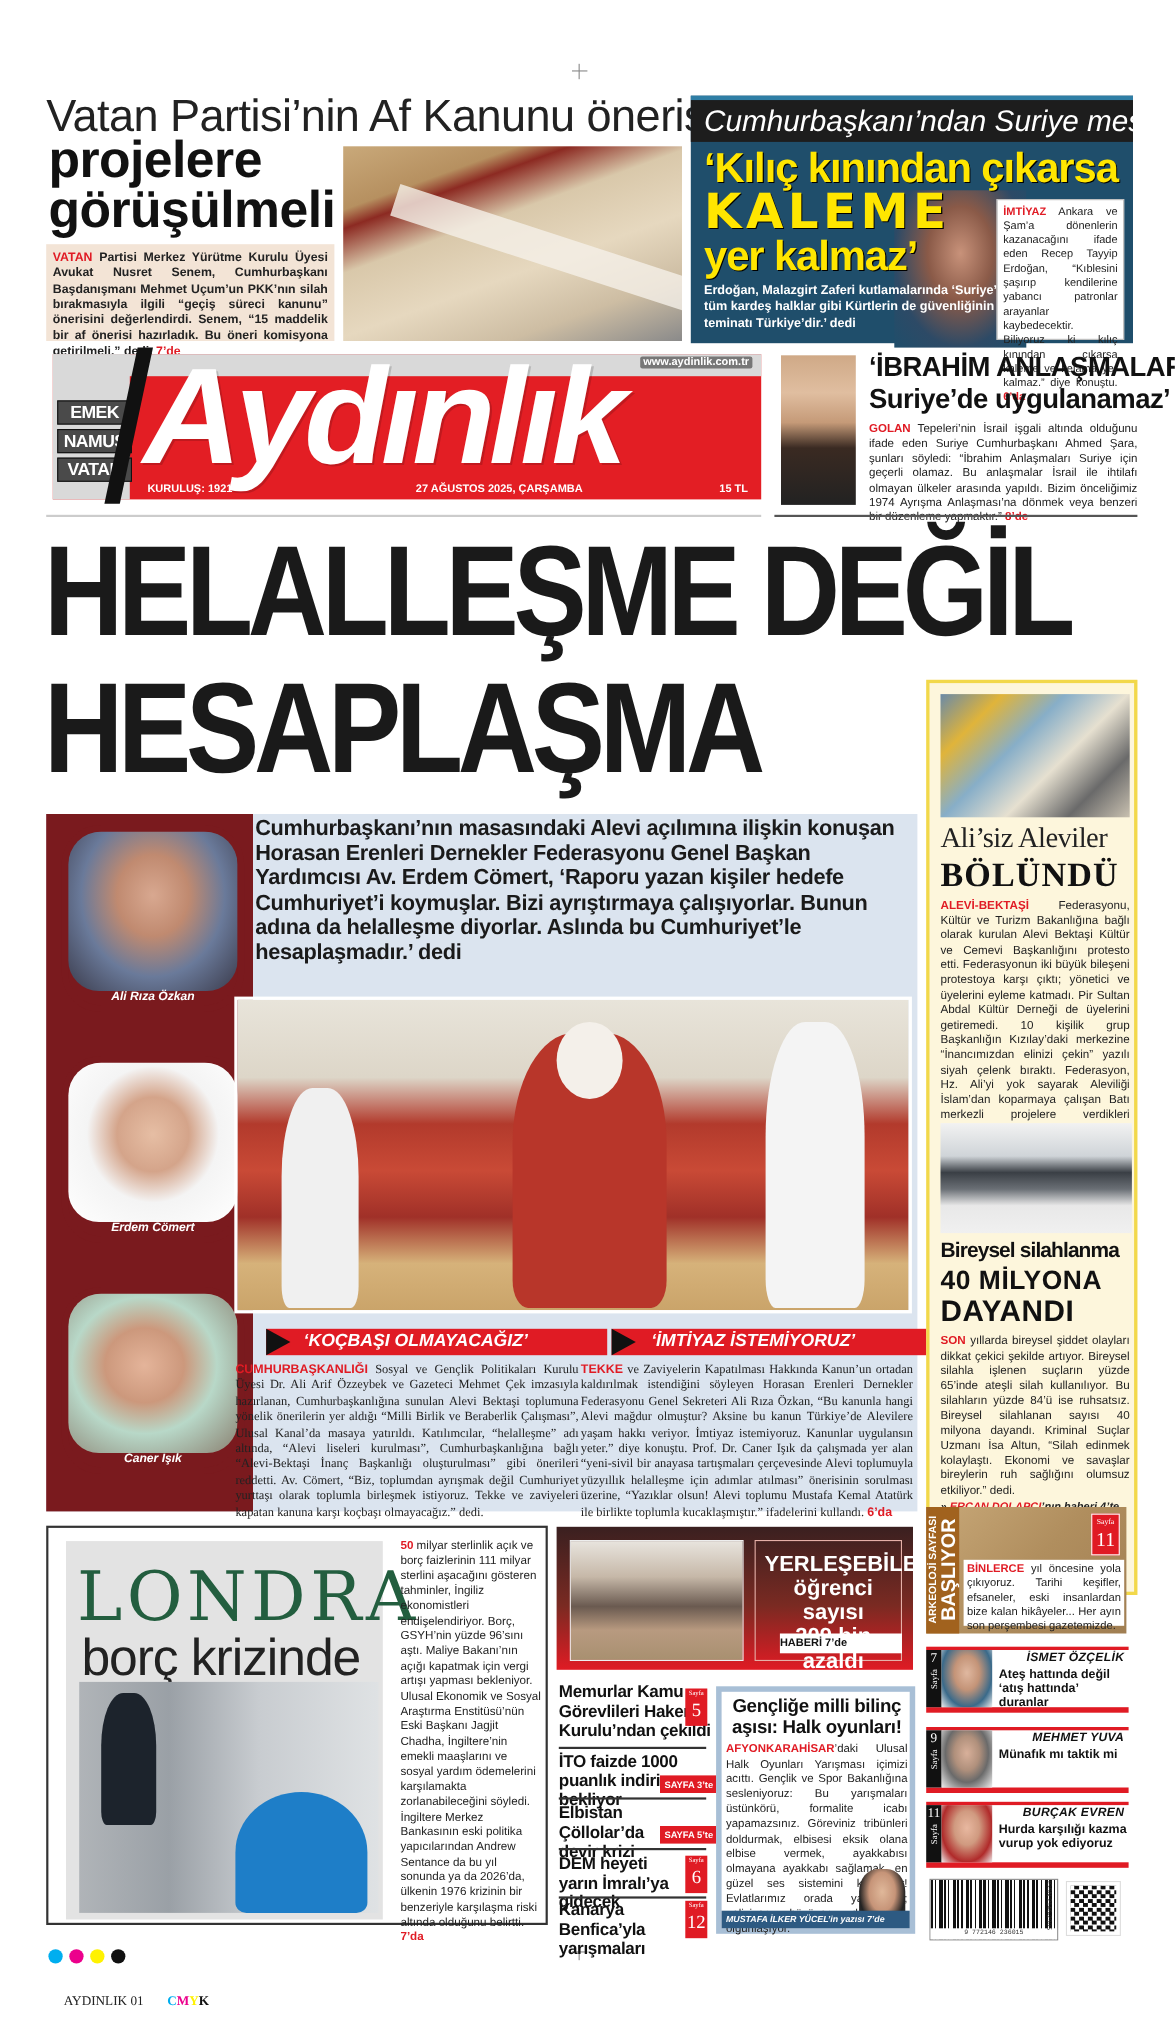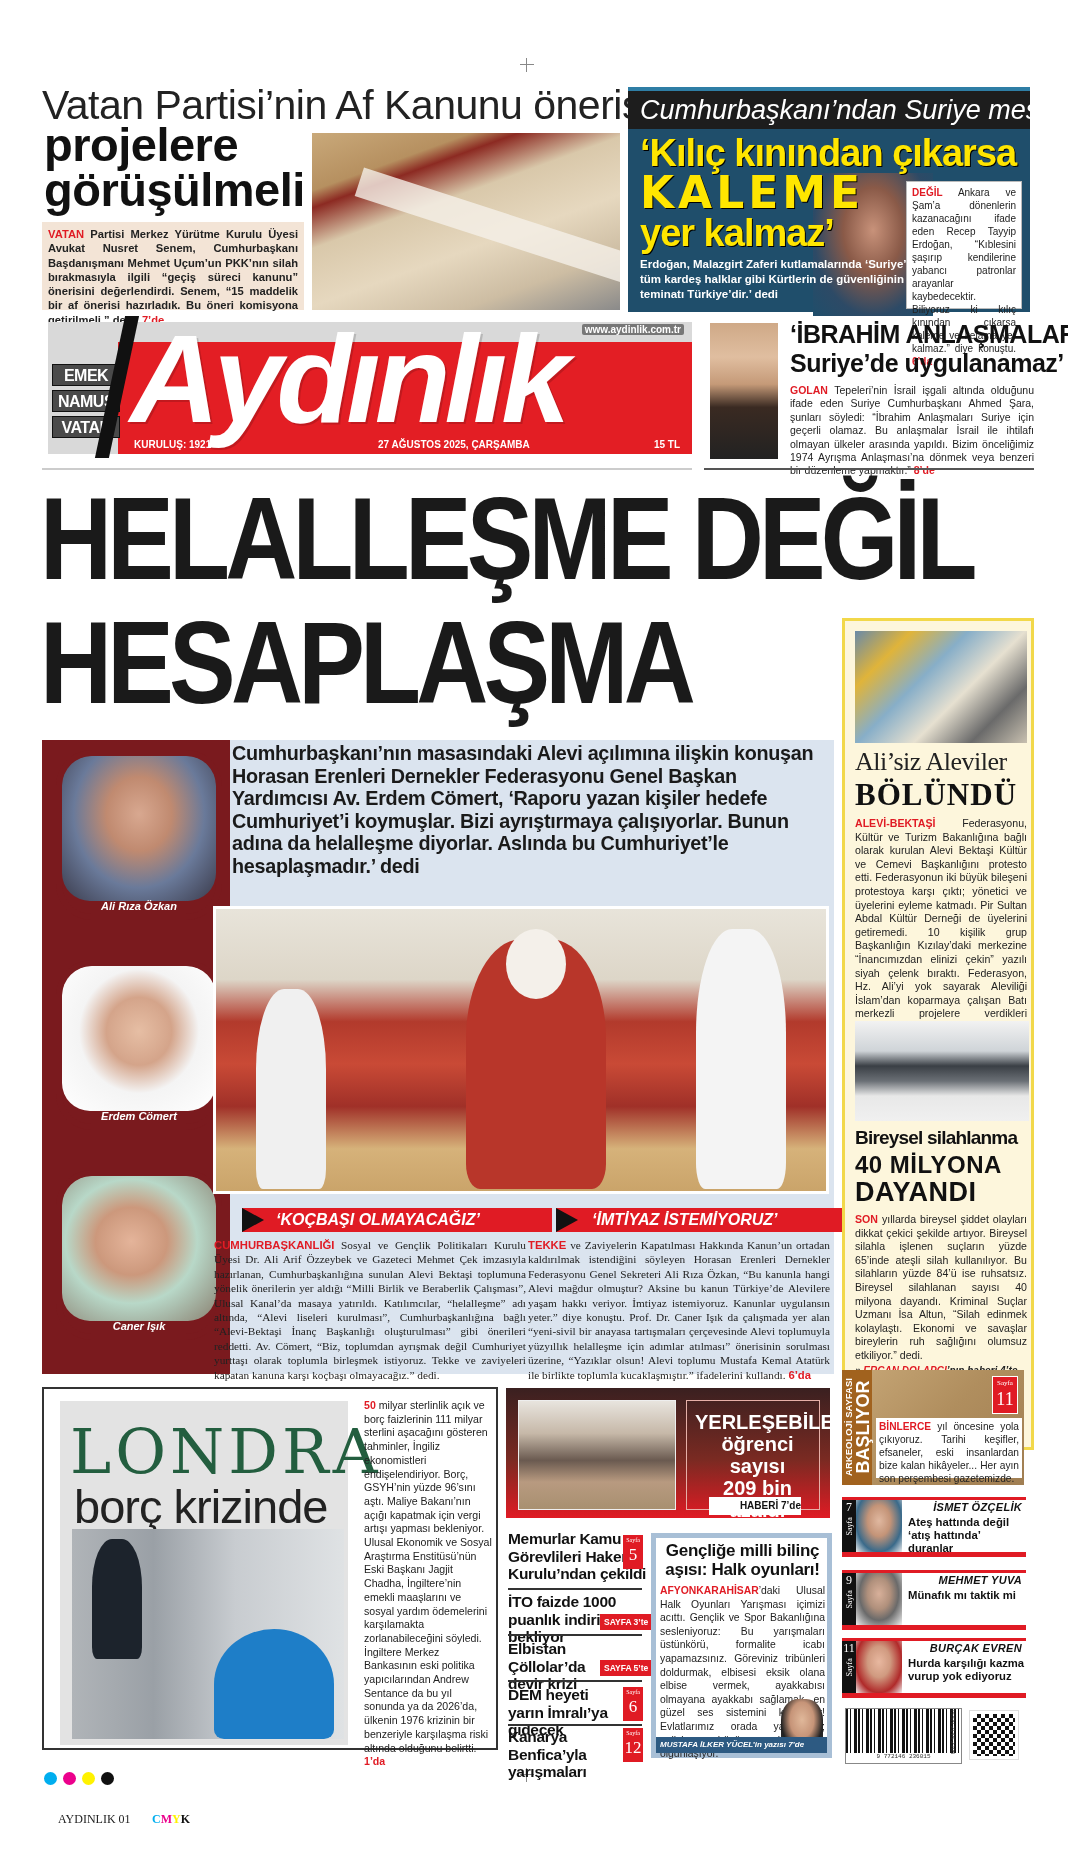--- a/index.html
+++ b/index.html
@@ -79,21 +79,21 @@
   .londra-t1 { position: absolute; left: 10px; top: 14px; font-size: 62px; font-weight: 400; color: #235e3f; letter-spacing: 4px; font-family: "DejaVu Serif", serif; }
   .londra-t2 { position: absolute; left: 14px; top: 78px; font-size: 47px; font-weight: 300; color: #222; letter-spacing: -1px; white-space: nowrap; }
   .londra-deck { position: absolute; right: 10px; top: 126px; width: 190px; background: #e3e3e3; padding: 2px 4px; font-size: 19px; line-height: 22px; color: #222; text-align: right; }
   .londra-body { position: absolute; left: 320px; top: 10px; width: 128px; font-size: 10.6px; line-height: 13.7px; color: #222; }
 
   
   .yerlesen { left: 506px; top: 1388px; width: 324px; height: 130px; background: linear-gradient(180deg,#3a2020 0%,#7a2a22 55%,#e01b24 100%); }
   .yer-photo { position: absolute; left: 12px; top: 12px; width: 158px; height: 110px; background: linear-gradient(180deg,#e8e4de 0%,#c6b8a8 30%,#6a5a50 55%,#b89a80 75%,#a89070 100%); border: 1px solid #eee; }
   .yer-text { position: absolute; left: 180px; top: 12px; width: 134px; height: 110px; border: 1px solid #e6b0a8; }
   .yer-title { position: absolute; left: 8px; top: 10px; width: 125px; color: #fff; font-size: 20px; font-weight: 700; line-height: 22px; text-align: center; }
-  .yer-btn { position: absolute; left: 22px; top: 84px; width: 92px; height: 18px; background: #fff; color: #111; font-size: 10px; font-weight: 900; text-align: right; line-height: 18px; margin-top: 12px; }
+  .yer-btn { position: absolute; left: 22px; top: 84px; width: 111px; height: 18px; background: #fff; color: #111; font-size: 10px; font-weight: 900; text-align: left; line-height: 18px; }
 
   .brief { left: 508px; width: 140px; font-size: 15.5px; font-weight: 900; line-height: 17.5px; color: #111; letter-spacing: -0.3px; }
   .brief-rule { left: 508px; width: 134px; height: 2px; background: #333; }
   .page-tag { width: 20px; height: 34px; background: #e01b24; color: #fff; text-align: center; font-family: "Liberation Serif", serif; }
   .page-tag .s { display: block; font-size: 6px; line-height: 10px; }
   .page-tag .n { display: block; font-size: 17px; line-height: 20px; }
   .sayfa-pill { height: 16px; background: #e01b24; color: #fff; font-size: 8.5px; font-weight: 700; padding: 0 4px; line-height: 16px; white-space: nowrap; }
 
   .gen-box { left: 651px; top: 1533px; width: 181px; height: 225px; background: #fff; border: 5px solid #a8bfd6; }
   .gen-title { position: absolute; left: 4px; top: 3px; width: 165px; text-align: center; font-size: 17px; font-weight: 900; line-height: 19px; color: #111; letter-spacing: -0.3px; }
@@ -149,21 +149,21 @@
 <div class="abs t2-box">
   <div class="t2-header">Cumhurbaşkanı’ndan Suriye mesajı</div>
   <div class="t2-photo"></div>
   <div class="t2-quote cond">
     <div>‘Kılıç kınından çıkarsa</div>
     <div style="font-size:44px; letter-spacing:4px; font-family:'DejaVu Sans',sans-serif;">KALEME</div>
     <div>yer kalmaz’</div>
   </div>
   <div class="t2-caption">Erdoğan, Malazgirt Zaferi kutlamalarında ‘Suriye’deki tüm kardeş halklar gibi Kürtlerin de güvenliğinin teminatı Türkiye’dir.’ dedi</div>
   <div class="t2-side">
-    <span class="red" style="font-weight:700;">DEĞİL</span><span> Ankara ve Şam’a dönenlerin kazanacağını ifade eden Recep Tayyip Erdoğan, “Kıblesini şaşırıp kendilerine yabancı patronlar arayanlar kaybedecektir. Biliyoruz ki kılıç kınından çıkarsa kaleme ve kelama yer kalmaz.” diye konuştu.</span>
+    <span class="red" style="font-weight:700;">İMTİYAZ</span><span> Ankara ve Şam’a dönenlerin kazanacağını ifade eden Recep Tayyip Erdoğan, “Kıblesini şaşırıp kendilerine yabancı patronlar arayanlar kaybedecektir. Biliyoruz ki kılıç kınından çıkarsa kaleme ve kelama yer kalmaz.” diye konuştu.</span>
     <span class="red" style="font-weight:700;">6’da</span>
   </div>
 </div>
 
 <div class="abs mast">
   <div class="mast-grey"></div>
   <div class="mast-left"></div>
   <div class="mast-motto" style="top:42px;">EMEK</div>
   <div class="mast-motto" style="top:68px;">NAMUS</div>
   <div class="mast-motto" style="top:94px;">VATAN</div>
@@ -245,21 +245,21 @@
   <div class="londra-img">
     <div class="londra-t1">LONDRA</div>
     <div class="londra-t2">borç krizinde</div>
     <div class="londra-photo">
       <div class="coat"></div>
         <div class="blue"></div>
     </div>
   </div>
   <div class="londra-body">
     <span class="red" style="font-weight:700;">50</span><span> milyar sterlinlik açık ve borç faizlerinin 111 milyar sterlini aşacağını gösteren tahminler, İngiliz ekonomistleri endişelendiriyor. Borç, GSYH’nin yüzde 96’sını aştı. Maliye Bakanı’nın açığı kapatmak için vergi artışı yapması bekleniyor. Ulusal Ekonomik ve Sosyal Araştırma Enstitüsü’nün Eski Başkanı Jagjit Chadha, İngiltere’nin emekli maaşlarını ve sosyal yardım ödemelerini karşılamakta zorlanabileceğini söyledi. İngiltere Merkez Bankasının eski politika yapıcılarından Andrew Sentance da bu yıl sonunda ya da 2026’da, ülkenin 1976 krizinin bir benzeriyle karşılaşma riski altında olduğunu belirtti.</span>
-    <span class="red" style="font-weight:700;">1’da</span>
+    <span class="red" style="font-weight:700;">7’da</span>
   </div>
 </div>
 
 <div class="abs yerlesen">
   <div class="yer-photo"></div>
   <div class="yer-text">
     <div class="yer-title cond">
       <div>YERLEŞEBİLEN</div>
       <div>öğrenci sayısı</div>
       <div>209 bin azaldı</div>

